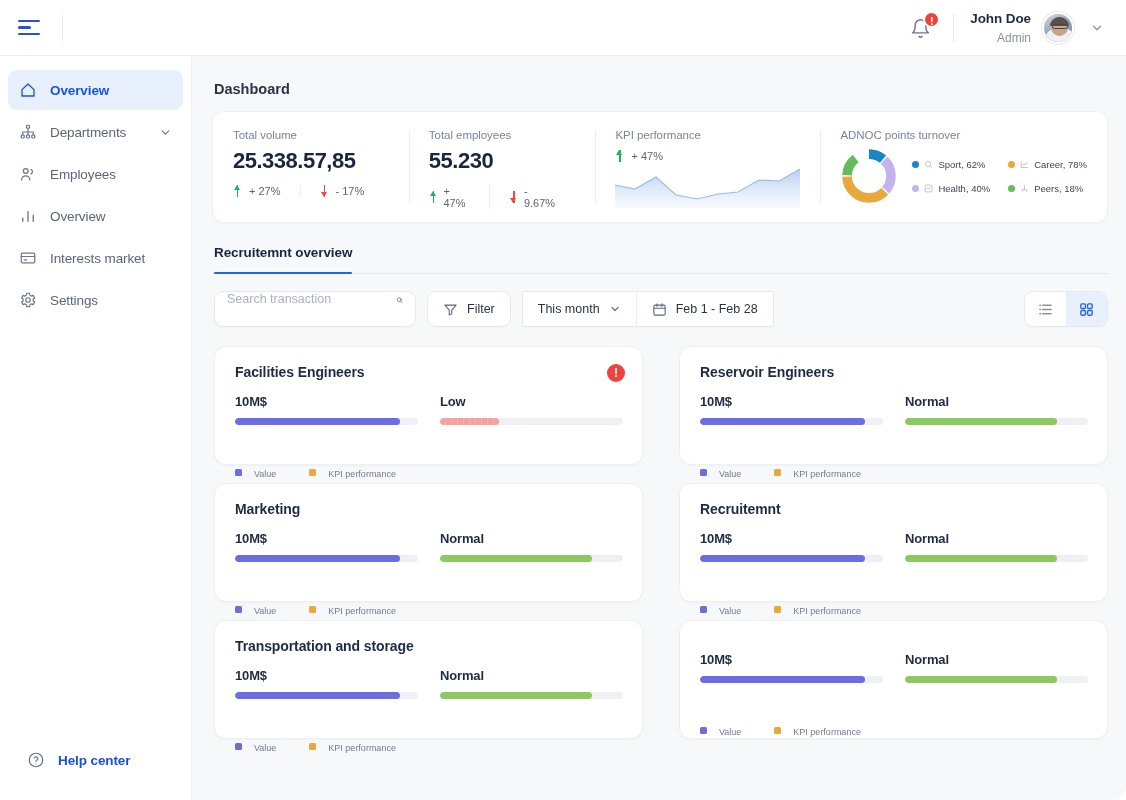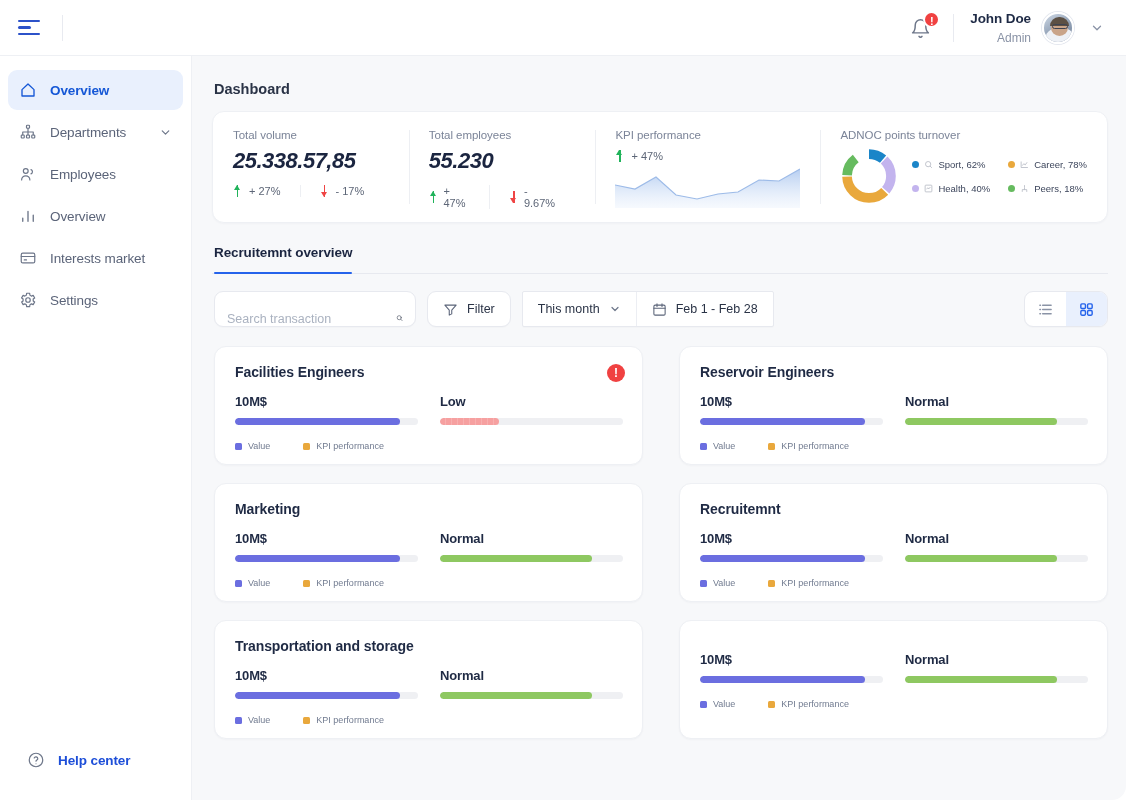--- a/index.html
+++ b/index.html
@@ -102,21 +102,21 @@
   .stats {
     background:#fff; border:1px solid #eef0f4; border-radius: 12px;
     height: 112px; display: flex; align-items: stretch;
     box-shadow: 0 1px 2px rgba(20,30,60,0.03);
   }
   .stat { padding: 17px 20px 0 20px; position: relative; }
   .stat + .stat::before {
     content:""; position:absolute; left:0; top:18px; bottom:18px; width:1px; background:#edeff3;
   }
   .stat-label { font-size: 11.5px; color:#7b8498; letter-spacing:-0.05px; }
-  .stat-value { font-size: 22px; font-weight: 700; color:#1b2540; margin-top: 7px; letter-spacing:-0.5px;font-style:italic; }
+  .stat-value { font-size: 22px; font-weight: 700; color:#1b2540; margin-top: 7px; letter-spacing:-0.5px; }
   .stat-deltas { display:flex; align-items:center; gap: 0; margin-top: 11px; }
   .delta { display:flex; align-items:center; gap:7px; font-size: 11px; color:#5d6677; padding-right: 19px;}
   .delta + .delta { padding-left: 19px; border-left:1px solid #edeff3; }
   .arrow { width: 9px; height: 12px; position: relative; display:inline-block; }
   .arrow.up::before, .arrow.down::before {
     content:""; position:absolute; left:4px; top:0; width:1.4px; height:12px;
   }
   .arrow.up::before { background:#21b35b; }
   .arrow.down::before { background:#ef4444; }
   .arrow.up::after {
@@ -156,21 +156,21 @@
   .tab.active { color:#1b2540; font-weight:600; }
   .tab.active::after {
     content:""; position:absolute; left:0; right:0; bottom:-1px; height: 2.5px;
     background:#2563eb; border-radius:2px;
   }
 
   
   .toolbar { display:flex; align-items:center; margin-top: 17px; gap: 11px; padding-left:2px; }
   .search {
     width: 202px; height: 36px; background:#fff; border:1px solid #e7e9ef;
-    border-radius: 9px; display:flex; align-items:flex-end; padding: 0 12px; gap:8px;
+    border-radius: 9px; display:flex; align-items:flex-start; padding: 0 12px; gap:8px;
     box-shadow: 0 1px 1px rgba(20,30,60,0.02);
   }
   .search input {
     flex:1 1 auto; border:none; outline:none; font-size: 12.5px; color:#2a3346;
     font-family:"Liberation Sans",sans-serif; background:transparent;
   }
   .search input::placeholder { color:#aab2c0; }
   .btn {
     height: 36px; background:#fff; border:1px solid #e7e9ef; border-radius: 9px;
     display:flex; align-items:center; gap: 9px; padding: 0 15px;
@@ -205,21 +205,21 @@
   .metrics { display:grid; grid-template-columns: 1fr 1fr; gap: 0 22px; margin-top: 14px; }
   .metric-label { font-size: 13px; font-weight: 600; color:#1f2a44; letter-spacing:-0.15px; }
   .bar-track { height: 7px; border-radius: 4px; background:#eff0f3; margin-top: 9px; overflow:hidden; }
   .bar-fill { height: 100%; border-radius: 4px; }
   .bar-fill.value { background:#6b6ee0; }
   .bar-fill.normal { background:#8ec861; }
   .bar-fill.low {
     background: repeating-linear-gradient(90deg,#f6a0a0 0 5px,#f8b0b0 5px 6px);
   }
   .card-legend { display:flex; gap: 33px; margin-top: 16px; }
-  .cl-item { display:flex; align-items:center; gap: 6px; font-size: 9px; color:#717b90; }
+  .cl-item { display:flex; align-items:flex-start; gap: 12px; font-size: 9px; color:#717b90;margin-top:28px; }
   .cl-sq { width: 7px; height: 7px; border-radius: 1.5px; }
 </style>
 </head>
 <body>
 
 <div class="app">
 
   <div class="topbar">
     <div class="hamburger">
       <i></i>

